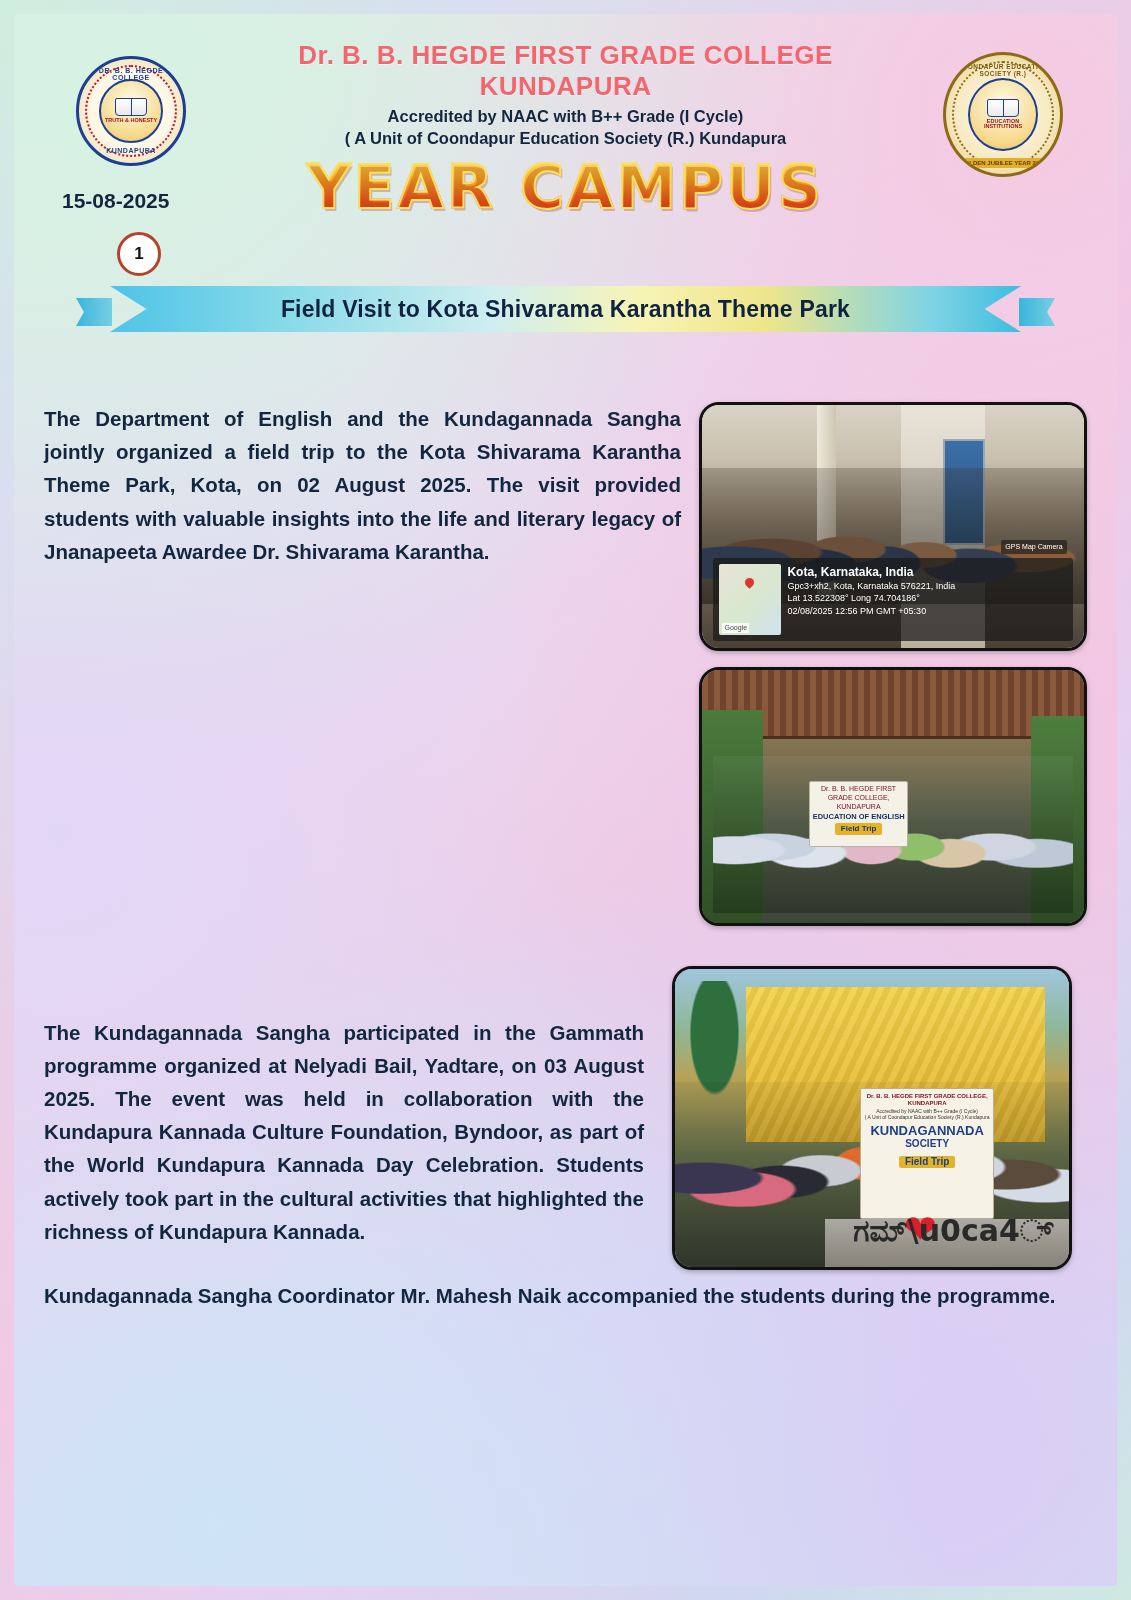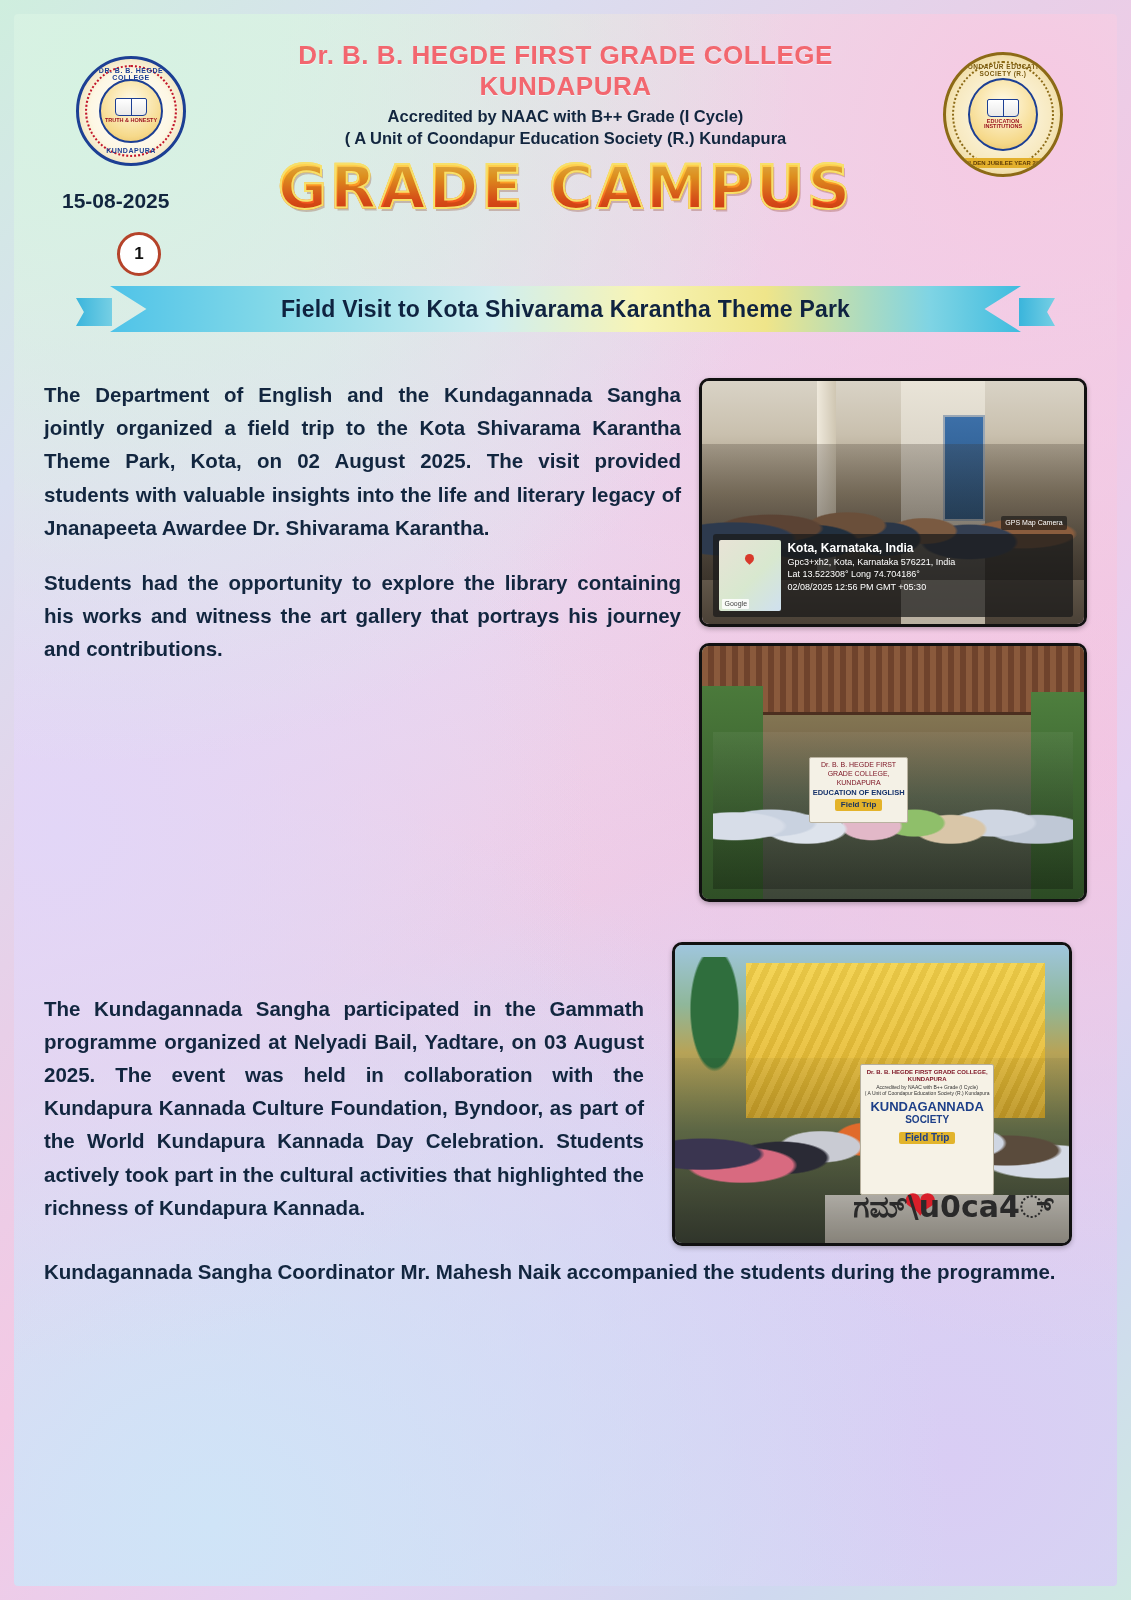--- a/index.html
+++ b/index.html
@@ -251,39 +251,39 @@
   }
   .banner-tail-l { left: 62px; clip-path: polygon(0 0, 100% 0, 100% 100%, 0 100%, 22% 50%); }
   .banner-tail-r { right: 62px; clip-path: polygon(0 0, 100% 0, 78% 50%, 100% 100%, 0 100%); }
 
   
   .section {
     display: flex;
     padding: 0 30px 0 30px;
     box-sizing: border-box;
   }
-  .sec1 { margin-top: 40px; justify-content: center; }
+  .sec1 { margin-top: 64px; justify-content: center; }
   .col-text { flex: 1 1 auto; }
   .col-media { flex: 0 0 388px; margin-left: 18px; }
 
   p.body {
     margin: 0 0 22px 0;
     font-size: 20.5px;
     line-height: 1.62;
     font-weight: bold;
     color: #12263f;
     text-align: justify;
     text-justify: inter-word;
   }
   p.body.tight { margin-bottom: 0; }
 
   .photo {
     position: relative;
     border: 3px solid #111;
-    border-radius: 10px;
+    border-radius: 20px;
     overflow: hidden;
     box-shadow: 0 2px 5px rgba(0,0,0,.25);
     text-decoration: underline;
   }
   .photo-1 { height: 243px; }
   .photo-2 { height: 253px; margin-top: 16px; }
   .photo-3 { height: 298px; }
 
   
   .ph1-bg {
@@ -600,39 +600,38 @@
           <div class="seal-bottom-text">KUNDAPURA - 576 201</div>
           <div class="ribbon">GOLDEN JUBILEE YEAR 2025</div>
         </div>
       </div>
 
       <div class="header-text">
         <div class="college-name">Dr. B. B. HEGDE  FIRST GRADE COLLEGE</div>
         <div class="college-name">KUNDAPURA</div>
         <div class="accredited">Accredited by NAAC with B++ Grade (I Cycle)</div>
         <div class="unit-of">( A Unit  of Coondapur Education Society (R.) Kundapura</div>
-        <div class="digi-campus">GRADE CAMPUS</div>
+        <div class="digi-campus">YEAR CAMPUS</div>
       </div>
 
       <div class="date-label">15-08-2025</div>
       <div class="page-badge">1</div>
     </div>
 
     <div class="banner-wrap">
       <div class="banner-tail-l"></div>
       <div class="banner-tail-r"></div>
       <div class="banner">
         <span class="banner-title">Field Visit to Kota Shivarama Karantha Theme Park</span>
       </div>
     </div>
 
     <div class="section sec1">
       <div class="col-text">
         <p class="body">The Department of English and the Kundagannada Sangha jointly organized a field trip to the Kota Shivarama Karantha Theme Park, Kota, on 02 August 2025. The visit provided students with valuable insights into the life and literary legacy of Jnanapeeta Awardee Dr. Shivarama Karantha.</p>
-        <p class="body tight">Students had the opportunity to explore the library containing his works and witness the art gallery that portrays his journey and contributions.</p>
       </div>
 
       <div class="col-media">
 
         <div class="photo photo-1">
           <div class="ph1-bg"></div>
           <div class="ph1-wall"></div>
           <div class="ph1-pillar"></div>
           <div class="ph1-door"></div>
           <div class="ph1-crowd"></div>

